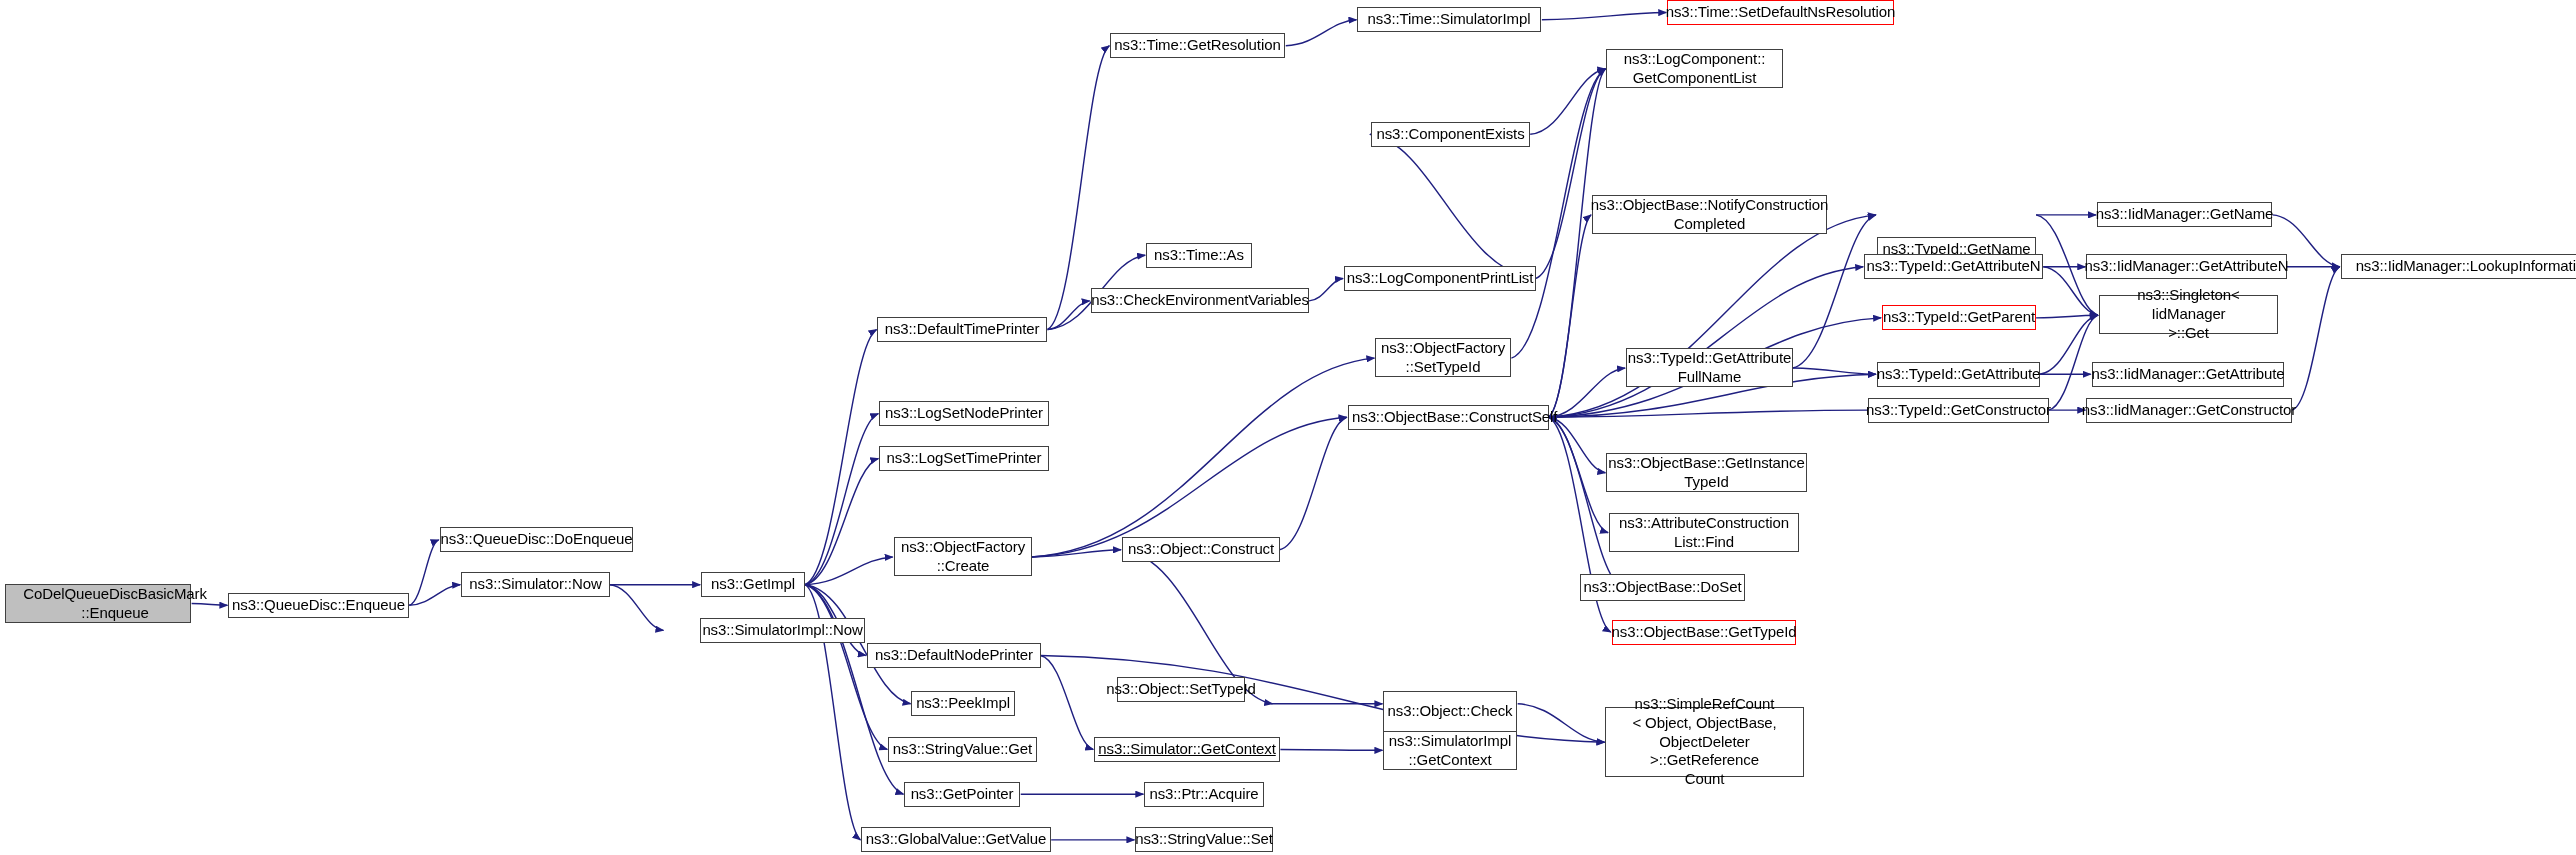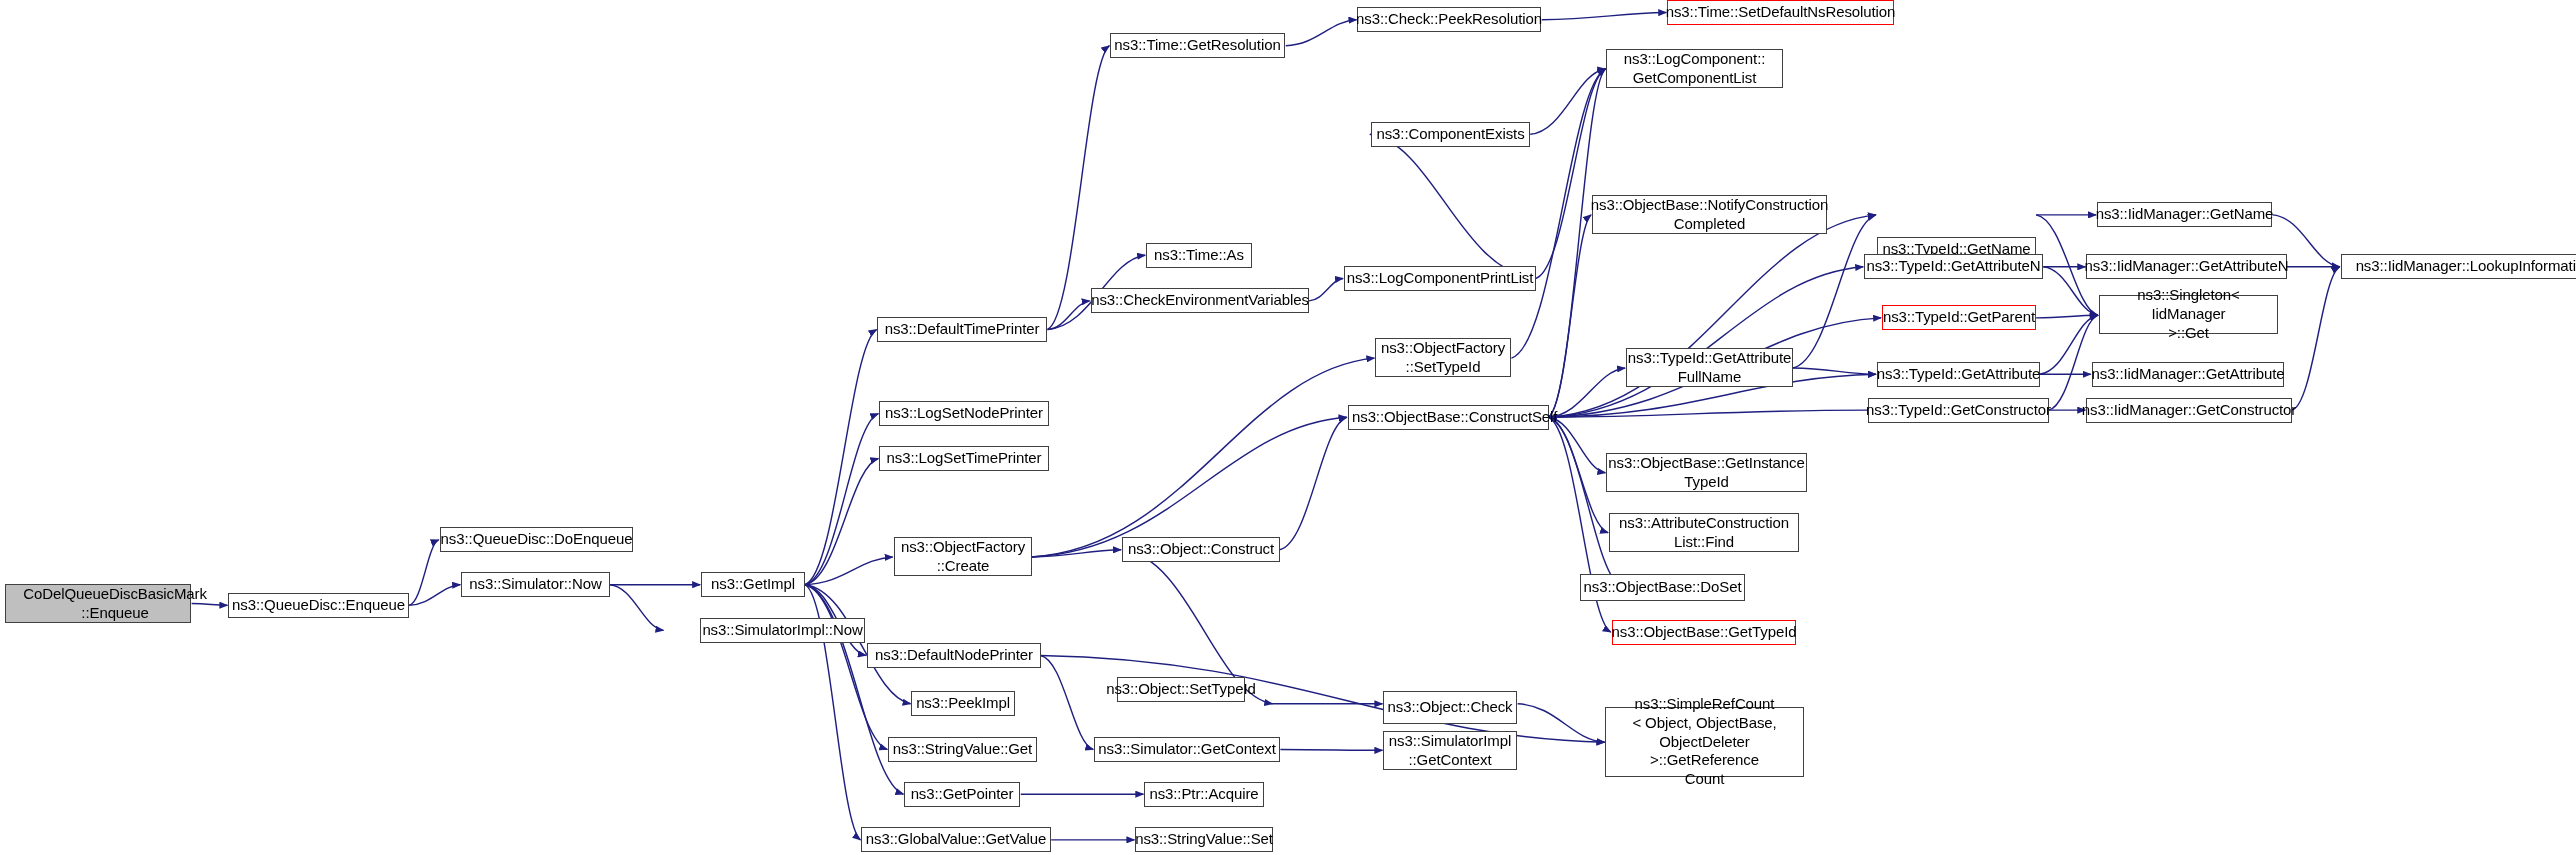--- a/index.html
+++ b/index.html
@@ -137,31 +137,31 @@
 ::Create</div>
       <div class="node" style="left: 867px; top: 643px; width: 174px; height: 25px;">ns3::DefaultNodePrinter</div>
       <div class="node" style="left: 911px; top: 691px; width: 104px; height: 25px;">ns3::PeekImpl</div>
       <div class="node" style="left: 888px; top: 737px; width: 149px; height: 25px;">ns3::StringValue::Get</div>
       <div class="node" style="left: 904px; top: 782px; width: 116px; height: 25px;">ns3::GetPointer</div>
       <div class="node" style="left: 861px; top: 827px; width: 190px; height: 25px;">ns3::GlobalValue::GetValue</div>
       <div class="node" style="left: 1110px; top: 33px; width: 175px; height: 25px;">ns3::Time::GetResolution</div>
       <div class="node" style="left: 1146px; top: 243px; width: 106px; height: 25px;">ns3::Time::As</div>
       <div class="node" style="left: 1091px; top: 288px; width: 218px; height: 25px;">ns3::CheckEnvironmentVariables</div>
       <div class="node" style="left: 1117px; top: 677px; width: 128px; height: 25px;">ns3::Object::SetTypeId</div>
-      <div class="node" style="left: 1094px; top: 737px; width: 186px; height: 25px;">ns3::Simulator::GetContext</div>
+      <div class="node" style="left: 1094px; top: 737px; width: 186px; height: 25px; text-decoration: underline;">ns3::Simulator::GetContext</div>
       <div class="node" style="left: 1144px; top: 782px; width: 120px; height: 25px;">ns3::Ptr::Acquire</div>
       <div class="node" style="left: 1135px; top: 827px; width: 138px; height: 25px;">ns3::StringValue::Set</div>
       <div class="node" style="left: 1122px; top: 537px; width: 158px; height: 25px;">ns3::Object::Construct</div>
-      <div class="node" style="left: 1357px; top: 7.2px; width: 184px; height: 25px;">ns3::Check::PeekResolution</div>
+      <div class="node" style="left: 1357px; top: 7.2px; width: 184px; height: 25px;">ns3::Time::SimulatorImpl</div>
       <div class="node" style="left: 1371px; top: 122px; width: 159px; height: 25px;">ns3::ComponentExists</div>
       <div class="node" style="left: 1344px; top: 266px; width: 192px; height: 25px;">ns3::LogComponentPrintList</div>
       <div class="node" style="left: 1375px; top: 338px; width: 136px; height: 39px;">ns3::ObjectFactory
 ::SetTypeId</div>
       <div class="node" style="left: 1348px; top: 405px; width: 201px; height: 25px; padding-left: 16px;">ns3::ObjectBase::ConstructSelf</div>
-      <div class="node" style="left: 1383px; top: 691px; width: 134px; height: 33px;">ns3::Object::Check</div>
+      <div class="node" style="left: 1383px; top: 691px; width: 134px; height: 41px;">ns3::Object::Check</div>
       <div class="node" style="left: 1383px; top: 731px; width: 134px; height: 39px;">ns3::SimulatorImpl
 ::GetContext</div>
       <div class="node" style="left: 1606px; top: 49px; width: 177px; height: 39px;">ns3::LogComponent::
 GetComponentList</div>
       <div class="node" style="left: 1592px; top: 195px; width: 235px; height: 39px;">ns3::ObjectBase::NotifyConstruction
 Completed</div>
       <div class="node" style="left: 1626px; top: 348px; width: 167px; height: 39px;">ns3::TypeId::GetAttribute
 FullName</div>
       <div class="node" style="left: 1606px; top: 453px; width: 201px; height: 39px;">ns3::ObjectBase::GetInstance
 TypeId</div>

